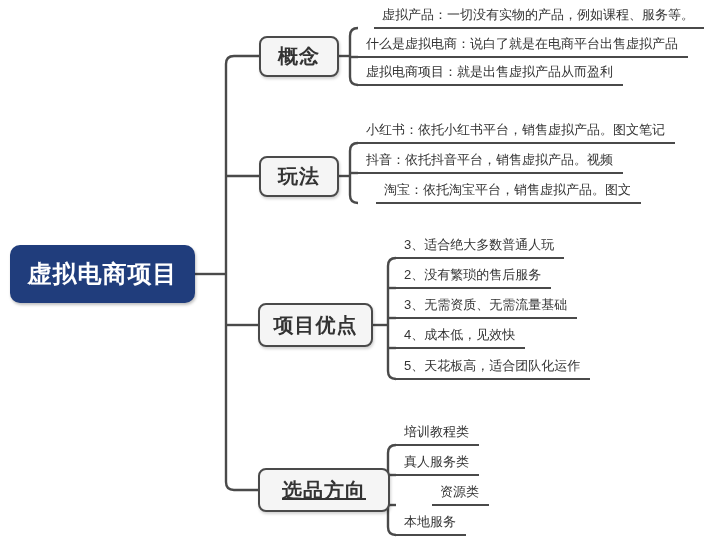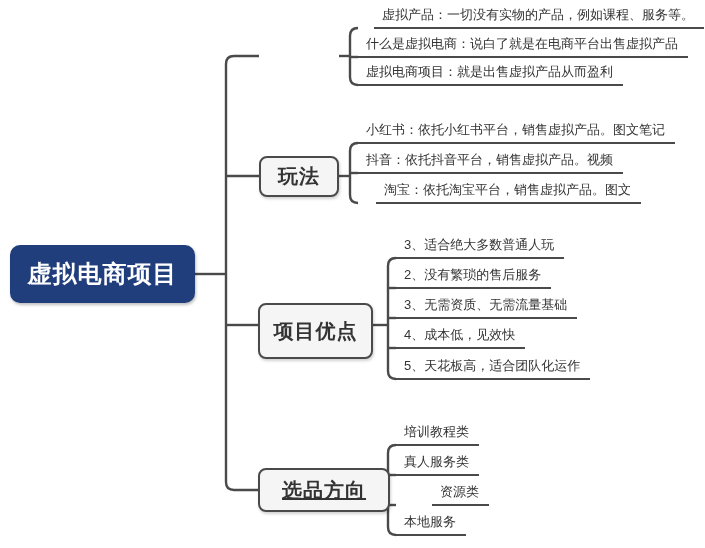--- a/index.html
+++ b/index.html
@@ -19,21 +19,21 @@
   }
   .branch-node {
     position:absolute; box-sizing:border-box;
     background:#f5f5f5; border:2.5px solid #4a4a4a; border-radius:8px;
     display:flex; align-items:center; justify-content:center;
     color:#333333; font-size:20px; font-weight:bold; letter-spacing:1px;
     box-shadow:1px 2px 3px rgba(0,0,0,0.18);
   }
   #branch-0 { left:259px; top:36px;  width:80px;  height:41px; }
   #branch-1 { left:259px; top:156px; width:80px;  height:41px; }
-  #branch-2 { left:258px; top:303px; width:115px; height:56px; }
+  #branch-2 { left:258px; top:303px; width:115px; height:44px; }
   #branch-3 { left:258px; top:468px; width:132px; height:44px;text-decoration:underline; }
 
   .leaf {
     position:absolute; box-sizing:border-box; height:24px;
     line-height:20px; padding:0 10px 2px 8px;
     border-bottom:2px solid #4a4a4a;
     color:#333333; font-size:13px; white-space:nowrap;
   }
   
   .g0.l0 { left:358px; top:5px;margin-left:16px;  }
@@ -85,20 +85,21 @@
     <path d="M 388 348 L 396 348"></path>
 
     <path d="M 373 490 L 388 490"></path>
     <path d="M 396 445 Q 388 445 388 453 L 388 527 Q 388 535 396 535"></path>
     <path d="M 388 475 L 396 475"></path>
     <path d="M 388 505 L 396 505"></path>
   </svg>
 
   <div class="root-node">虚拟电商项目</div>
 
+  <div id="branch-0" class="branch-node">概念</div>
   <div id="branch-1" class="branch-node">玩法</div>
   <div id="branch-2" class="branch-node">项目优点</div>
   <div id="branch-3" class="branch-node">选品方向</div>
 
   <div class="leaf g0 l0">虚拟产品：一切没有实物的产品，例如课程、服务等。</div>
   <div class="leaf g0 l1">什么是虚拟电商：说白了就是在电商平台出售虚拟产品</div>
   <div class="leaf g0 l2">虚拟电商项目：就是出售虚拟产品从而盈利</div>
 
   <div class="leaf g1 l0">小红书：依托小红书平台，销售虚拟产品。图文笔记</div>
   <div class="leaf g1 l1">抖音：依托抖音平台，销售虚拟产品。视频</div>

